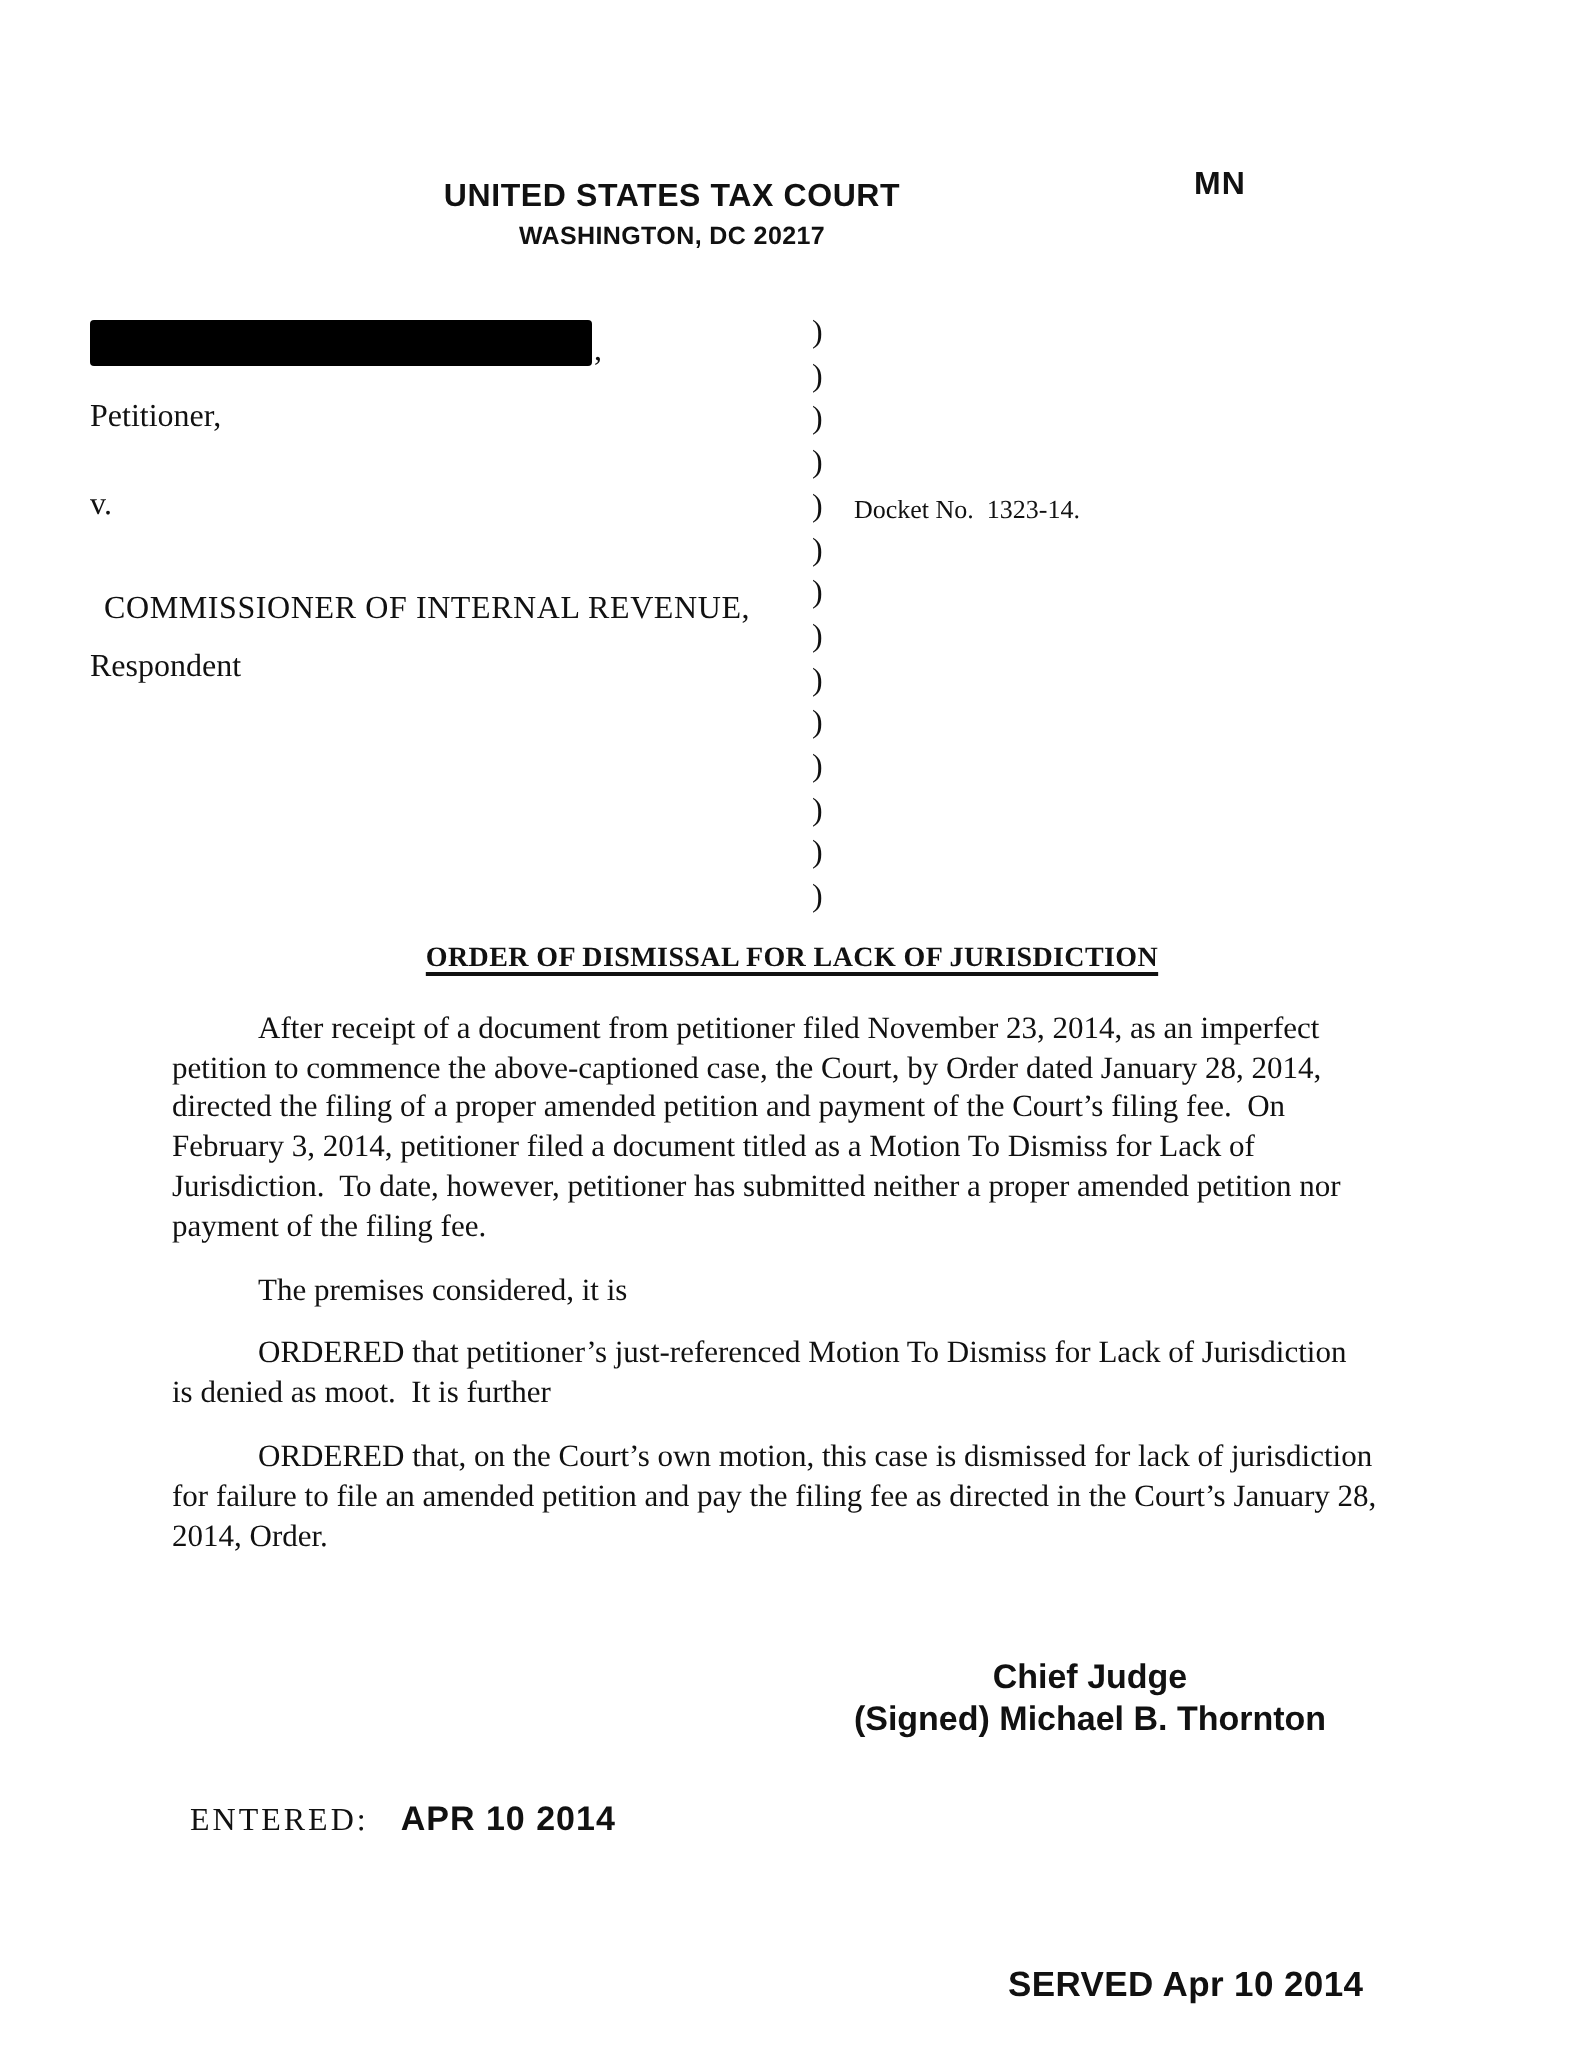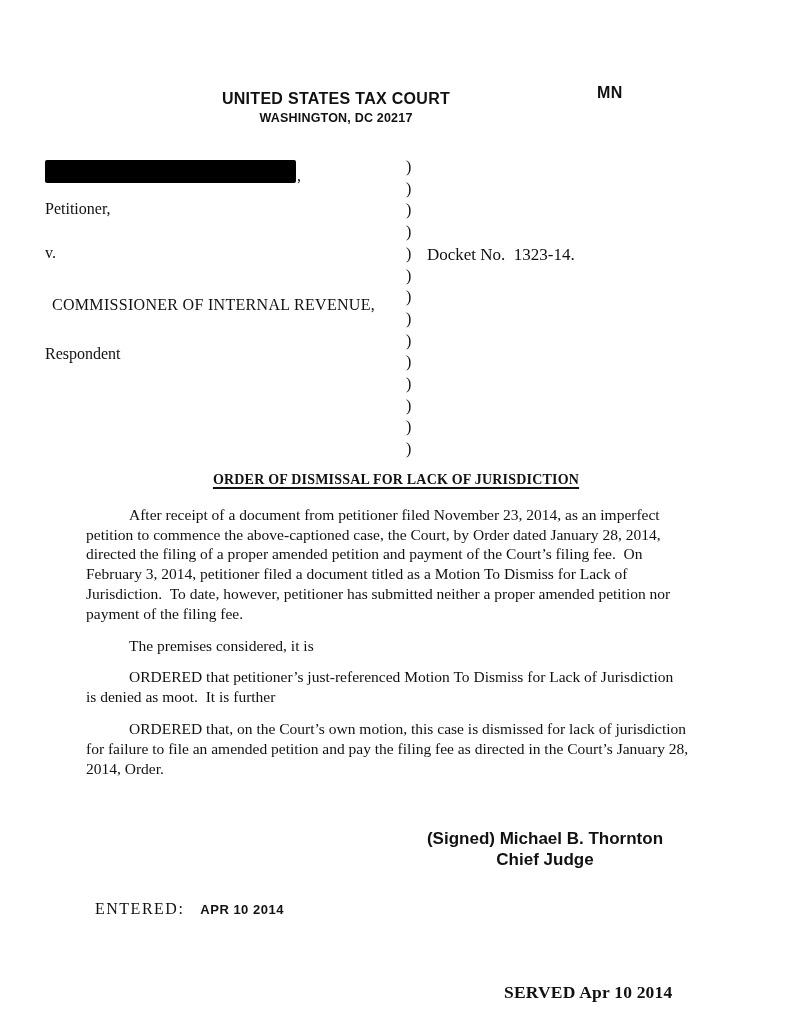--- a/index.html
+++ b/index.html
@@ -42,29 +42,29 @@
   .cap-center {
     position: absolute; left: 45px; width: 340px;
     text-align: left; font-size: 16px; line-height: 22px;
   }
   .pet-label { top: 198px; }
   .versus { top: 242px; }
   .respondent-name {
     position: absolute; left: 52px; top: 284px;
     font-size: 16px; line-height: 22px; letter-spacing: 0.3px; margin-top: 10px;
   }
-  .respondent-label { top: 343px; }
+  .respondent-label { top: 323px; }
 
   .paren-column {
     position: absolute; left: 406px; top: 156px;
     font-size: 16px; line-height: 21.7px;
   }
   .docket {
     position: absolute; left: 427px; top: 245px;
-    font-size: 17px; line-height: 20px; text-align: center;
+    font-size: 13px; line-height: 20px; text-align: center;
   }
 
   
   .order-body {
     position: absolute; left: 86px; top: 470px; width: 620px;
     font-size: 15.5px; line-height: 19.8px;
   }
   .order-title {
     margin: 0 0 15px 0;
     text-align: center;
@@ -84,27 +84,27 @@
     text-align: center;
     font-family: "Liberation Sans", sans-serif;
     font-weight: bold; font-size: 17px; line-height: 21px;
   }
 
   
   .entered-row { position: absolute; left: 95px; top: 900px; display: flex; align-items: baseline; }
   .entered-label { font-size: 16px; letter-spacing: 1.5px; }
   .entered-date {
     font-family: "Liberation Sans", sans-serif;
-    font-weight: bold; font-size: 13px; margin-left: 16px; letter-spacing: 0.5px;
+    font-weight: bold; font-size: 17px; margin-left: 16px; letter-spacing: 0.5px;
   }
 
   
   .served-stamp {
     position: absolute; left: 504px; top: 982px;
-    font-family: Liberation Serif, serif;
+    font-family: Liberation Sans, sans-serif;
     font-weight: bold; font-size: 17.5px; letter-spacing: 0.2px;
   }
 </style>
 </head>
 <body>
 
 <div class="page">
 
   <div class="mn-stamp">MN</div>
 
@@ -163,22 +163,22 @@
     </div>
 
     <div class="body-para">
       <div class="order-line first">ORDERED that, on the Court’s own motion, this case is dismissed for lack of jurisdiction</div>
       <div class="order-line">for failure to file an amended petition and pay the filing fee as directed in the Court’s January 28,</div>
       <div class="order-line">2014, Order.</div>
     </div>
   </main>
 
   <div class="signature-block">
+    <div>Chief Judge</div>
     <div>(Signed) Michael B. Thornton</div>
-    <div>Chief Judge</div>
   </div>
 
   <div class="entered-row">
     <span class="entered-label">ENTERED:</span>
     <span class="entered-date">APR 10 2014</span>
   </div>
 
   <div class="served-stamp">SERVED Apr 10 2014</div>
 
 </div>

